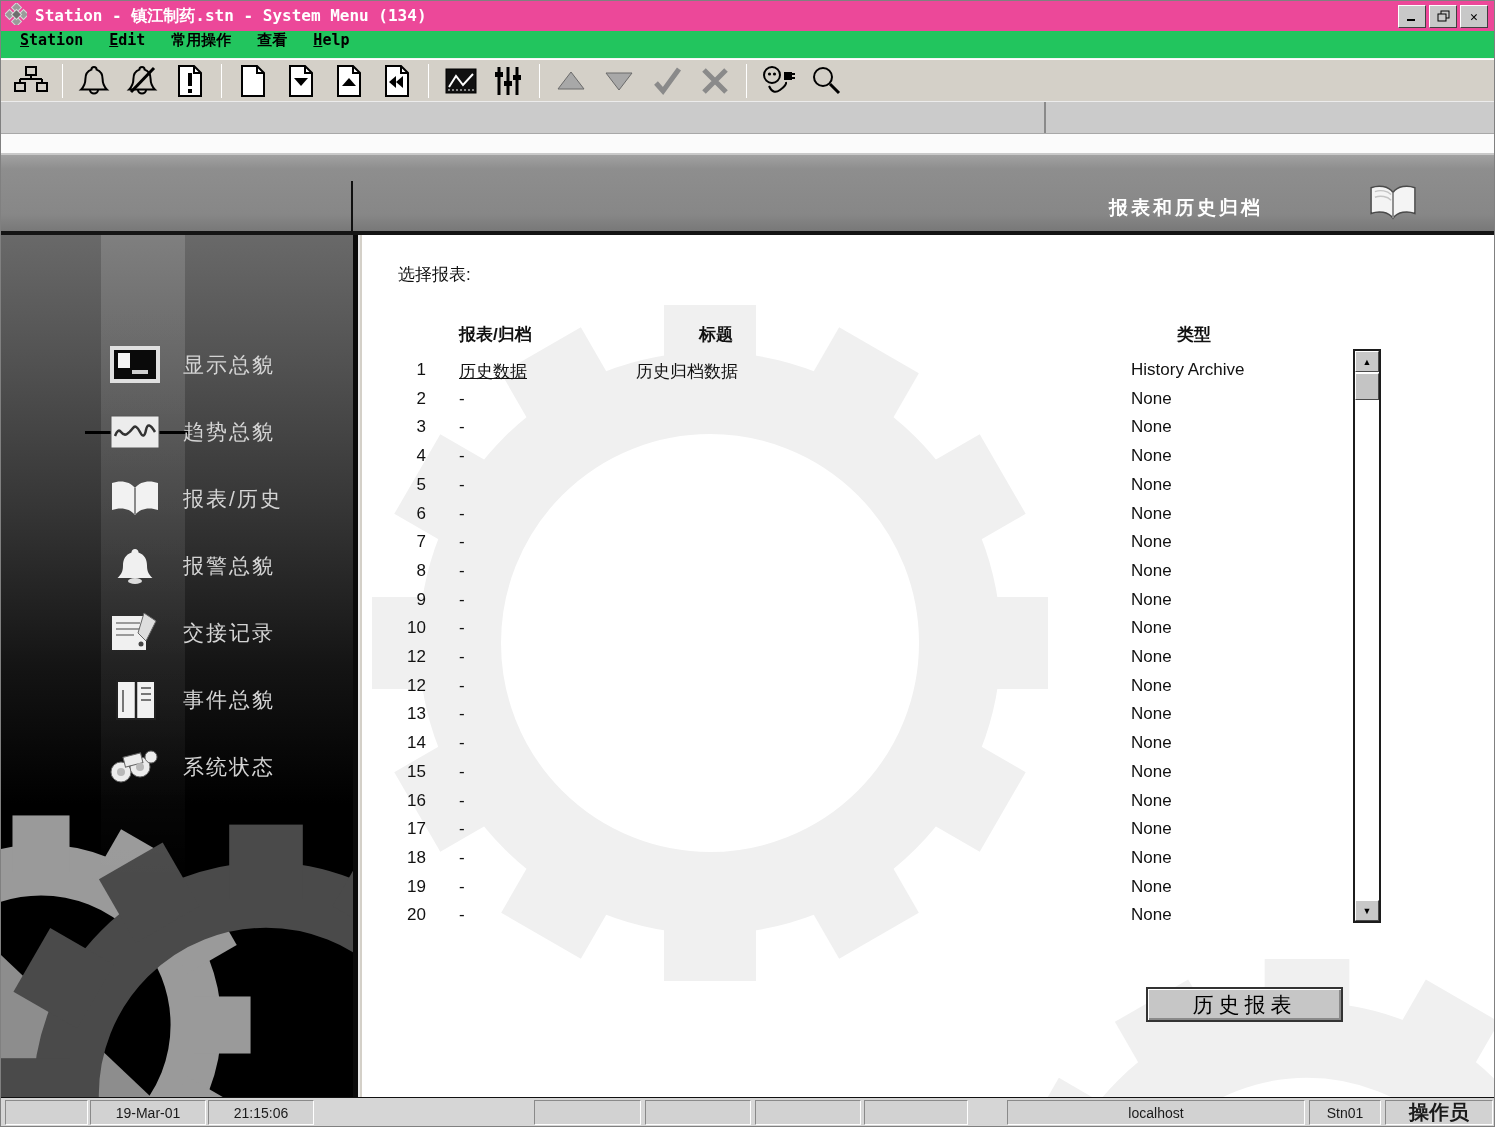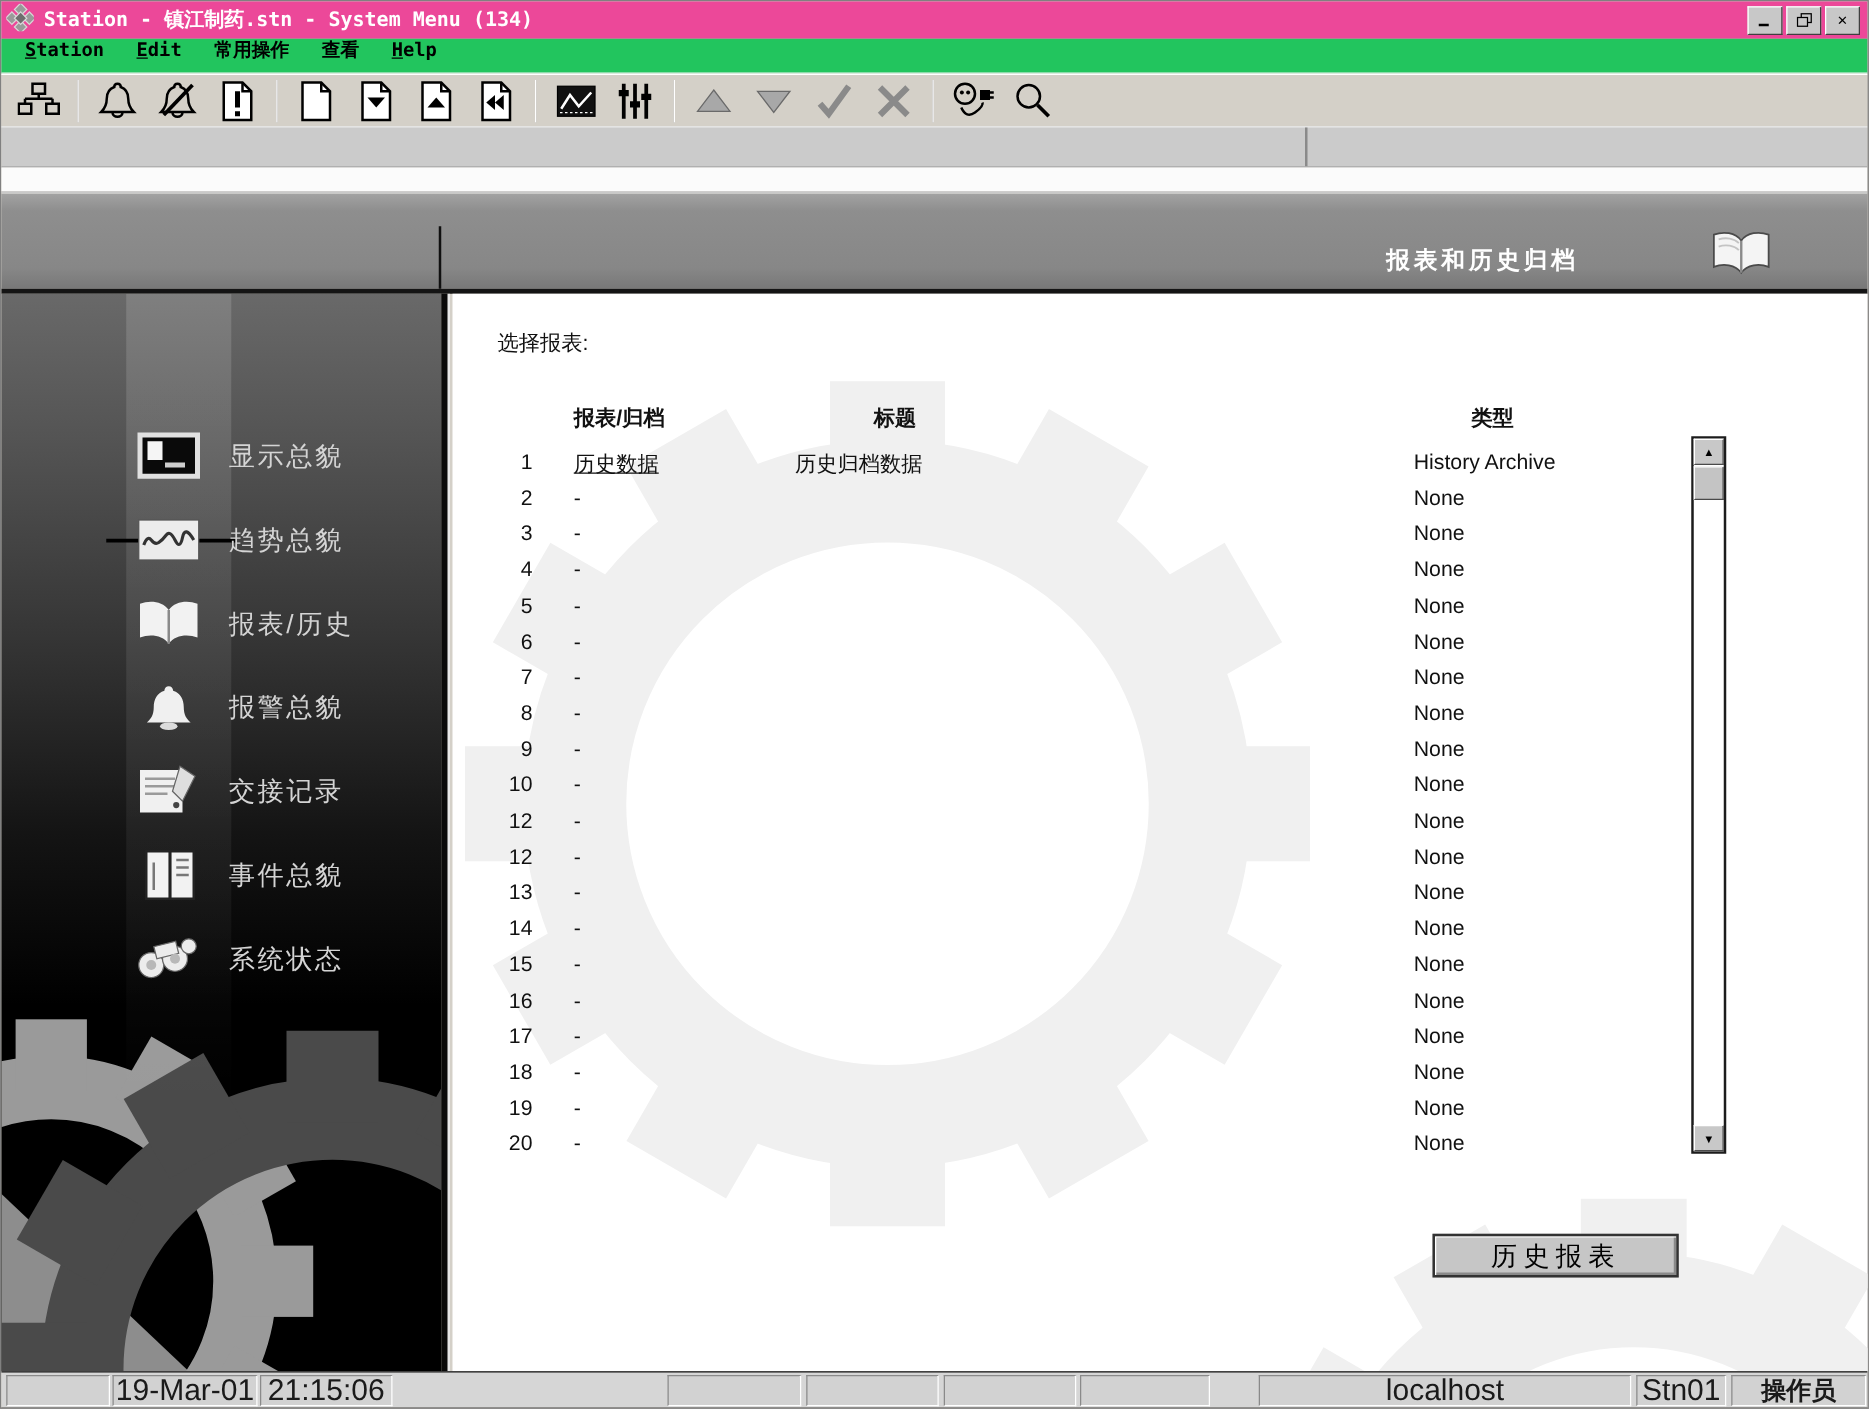--- a/index.html
+++ b/index.html
@@ -50,21 +50,21 @@
   .c-type{position:absolute;left:769px;white-space:nowrap}
   
   .scrollbar{position:absolute;left:991px;top:114px;width:28px;height:574px;background:#fff;border:2px solid #1c1c1c}
   .sb-btn{position:absolute;left:0;width:24px;height:21px;background:#c8c8c8;border:1px solid;border-color:#fff #4a4a4a #4a4a4a #fff;display:flex;align-items:center;justify-content:center;font-size:9px;color:#000;cursor:pointer}
   .sb-btn.up{top:0}.sb-btn.down{bottom:0}
   .sb-thumb{position:absolute;left:0;top:22px;width:24px;height:27px;background:#c4c4c4;border:1px solid;border-color:#fff #4a4a4a #4a4a4a #fff;cursor:pointer}
   
   .history-btn{position:absolute;left:784px;top:752px;width:197px;height:35px;background:#c6c6c6;border:2px solid #333;box-shadow:inset 1px 1px 0 #fff,inset -2px -2px 0 #8a8a8a;font-size:21px;letter-spacing:5px;color:#000;font-family:"Liberation Sans",sans-serif;cursor:pointer}
   
   .statusbar{position:absolute;left:0;top:1096px;right:0;height:31px;background:#d6d6d6;border-top:1px solid #111;border-bottom:2px solid #000}
-  .sb-panel{position:absolute;top:2px;height:25px;background:#d2d2d2;border:1px solid;border-color:#8a8a8a #fff #fff #8a8a8a;font-size:24px;color:#1a1a1a;display:flex;align-items:center;justify-content:center;white-space:nowrap}
+  .sb-panel{position:absolute;top:2px;height:25px;background:#d2d2d2;border:1px solid;border-color:#8a8a8a #fff #fff #8a8a8a;font-size:14px;color:#1a1a1a;display:flex;align-items:center;justify-content:center;white-space:nowrap}
   .sb-panel.user{font-weight:bold;font-size:20px}
 </style>
 </head>
 <body>
 
 <svg width="0" height="0" style="position:absolute" aria-hidden="true">
   <defs>
     <g id="gear-shape">
       <circle r="250" fill="none" stroke="currentColor" stroke-width="82"></circle>
       <rect x="-46" y="-338" width="92" height="92" fill="currentColor"></rect>

